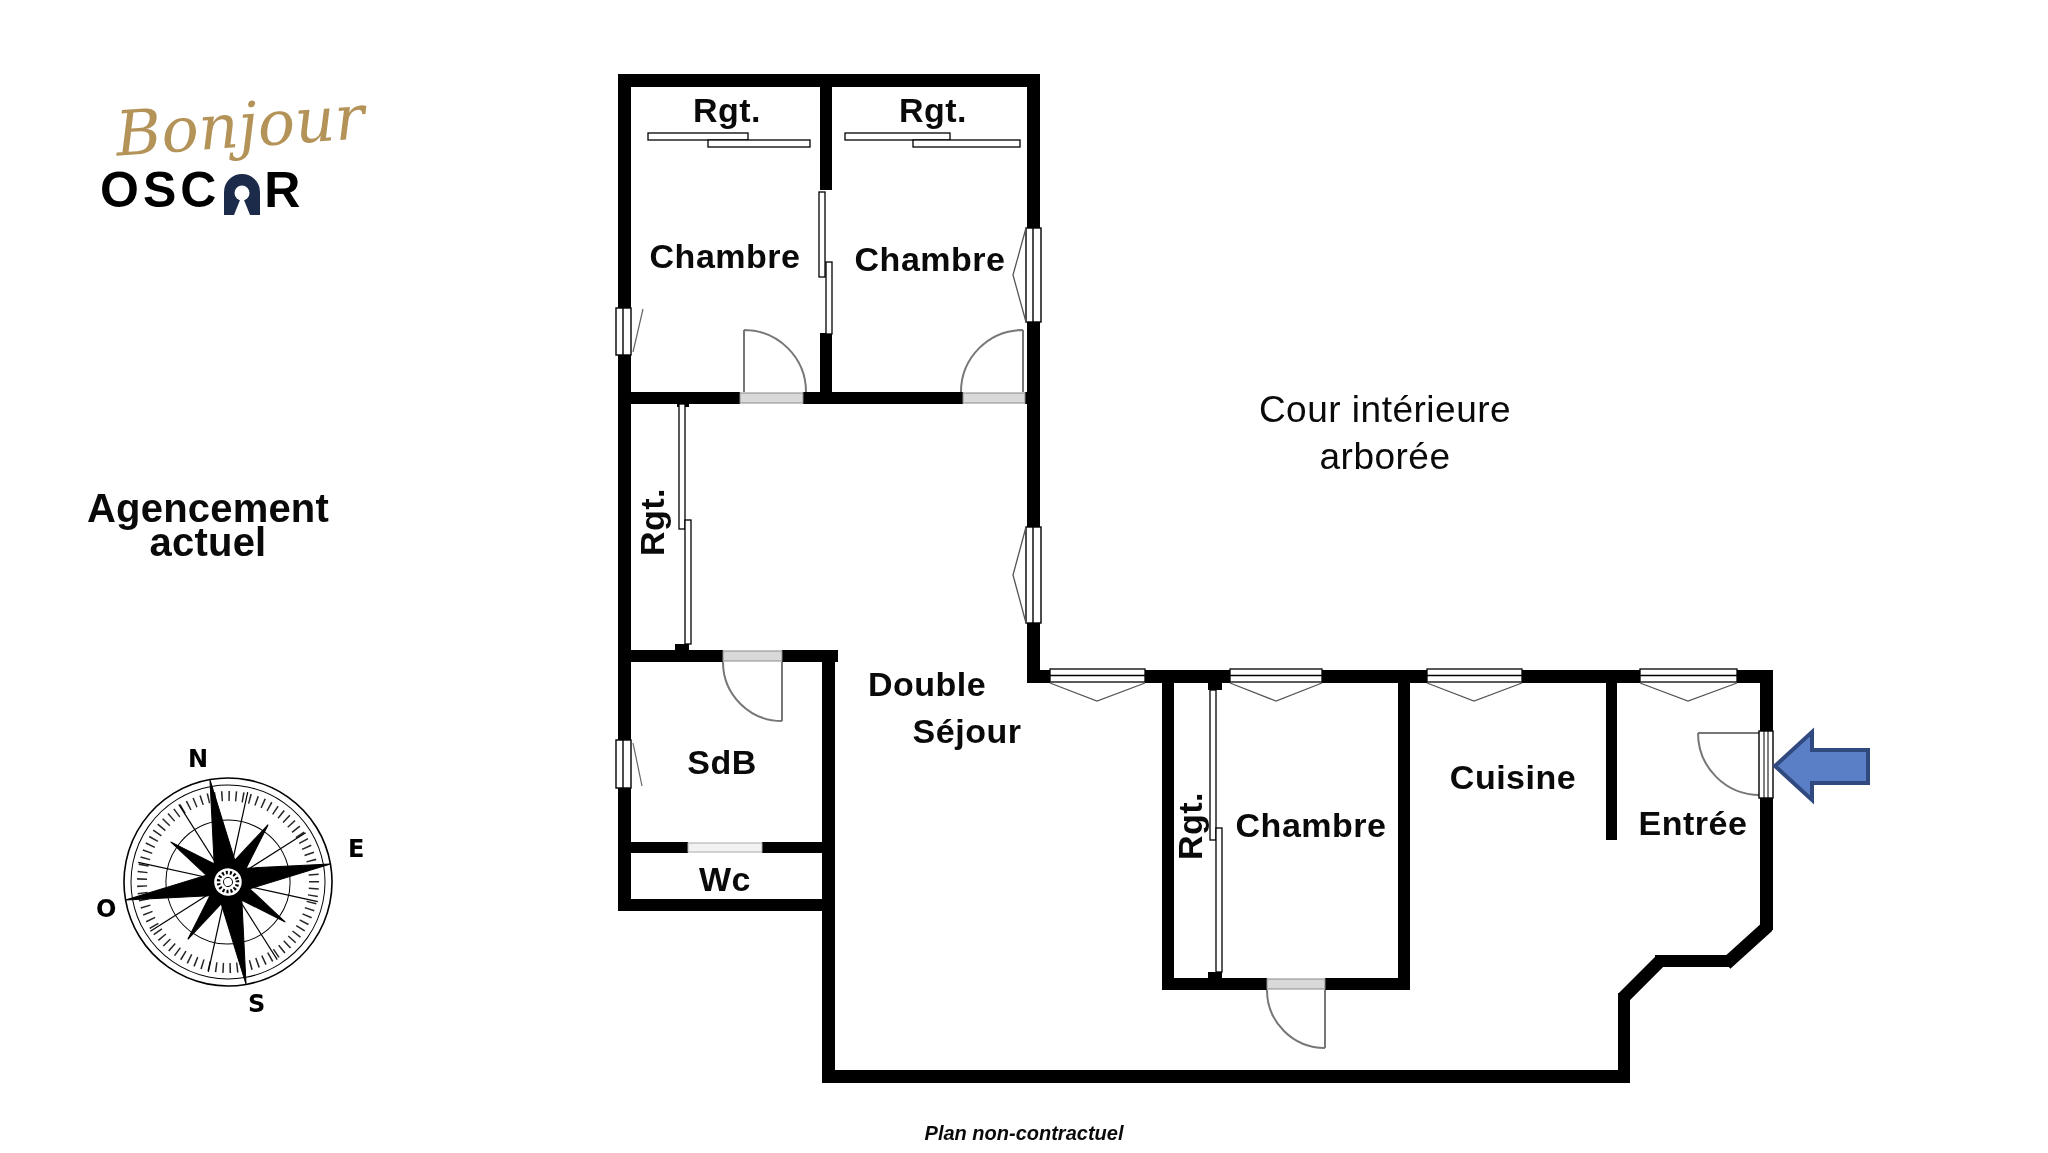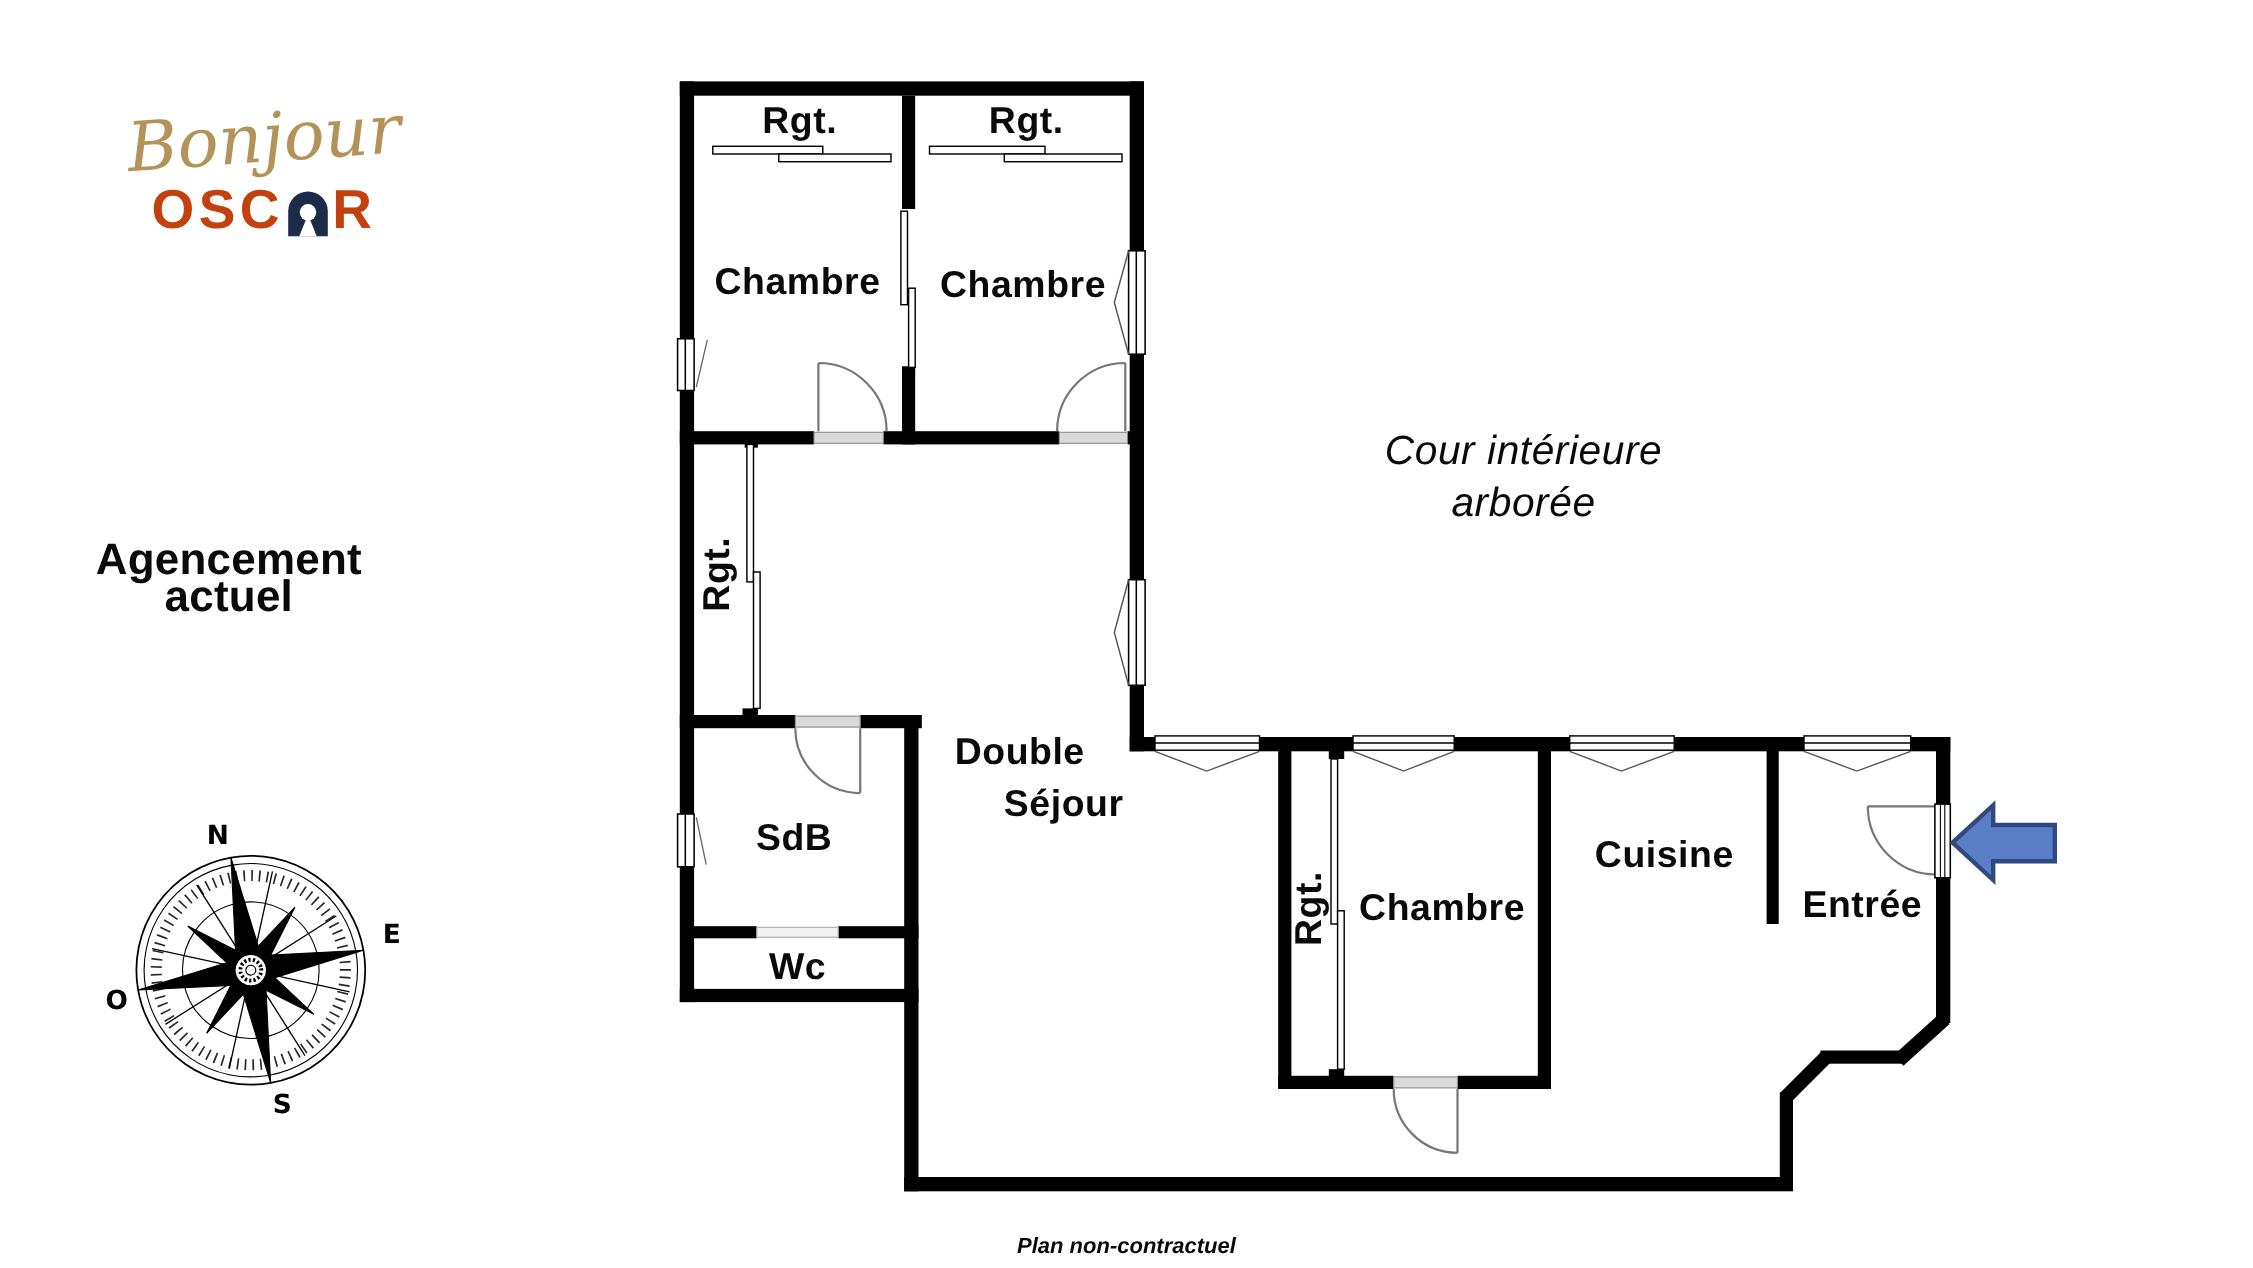--- a/index.html
+++ b/index.html
@@ -3,27 +3,27 @@
 <meta charset="utf-8">
 <style>
   html,body{margin:0;padding:0;background:#ffffff;width:2048px;height:1153px;overflow:hidden;
     font-family:"Liberation Sans", sans-serif;}
   .stage{position:relative;width:2048px;height:1153px;background:#fff;}
   svg{position:absolute;left:0;top:0;}
   .lbl{position:absolute;transform:translate(-50%,-50%);color:#0a0a0a;font-weight:800;
        font-size:34px;letter-spacing:.5px;white-space:nowrap;line-height:1.18;text-align:center;}
   .lbl.rot{transform:translate(-50%,-50%) rotate(-90deg);}
   .lbl.italic-note{font-style:italic;font-size:20px;font-weight:700;letter-spacing:0;}
-  .lbl.cour{font-style:italic;font-weight:400;font-size:37px;letter-spacing:.5px;text-align:center;}
+  .lbl.cour{font-weight:400;font-size:37px;letter-spacing:.5px;text-align:center;}
   .lbl.agencement{font-size:40px;letter-spacing:.2px;}
   .logo{position:absolute;left:100px;top:95px;width:280px;text-align:center;}
   .logo .script{font-family:"DejaVu Serif", serif;font-style:italic;font-size:62px;
      color:#b49358;line-height:1;transform:rotate(-4deg);display:block;}
-  .logo .brand{display:flex;align-items:flex-end;justify-content:center;margin-top:8px;
-     color:#c2410c;font-weight:700;font-size:50px;letter-spacing:4px;line-height:1;}
+  .logo .brand{display:flex;align-items:flex-end;margin-top:8px;
+     color:#000000;font-weight:700;font-size:50px;letter-spacing:4px;line-height:1;}
   .compassN{position:absolute;font-weight:700;font-size:24px;color:#000;
      font-family:"DejaVu Sans", sans-serif;}
 </style>
 </head>
 <body>
 
 <div class="stage">
 
   <svg width="2048" height="1153" viewBox="0 0 2048 1153">
 

